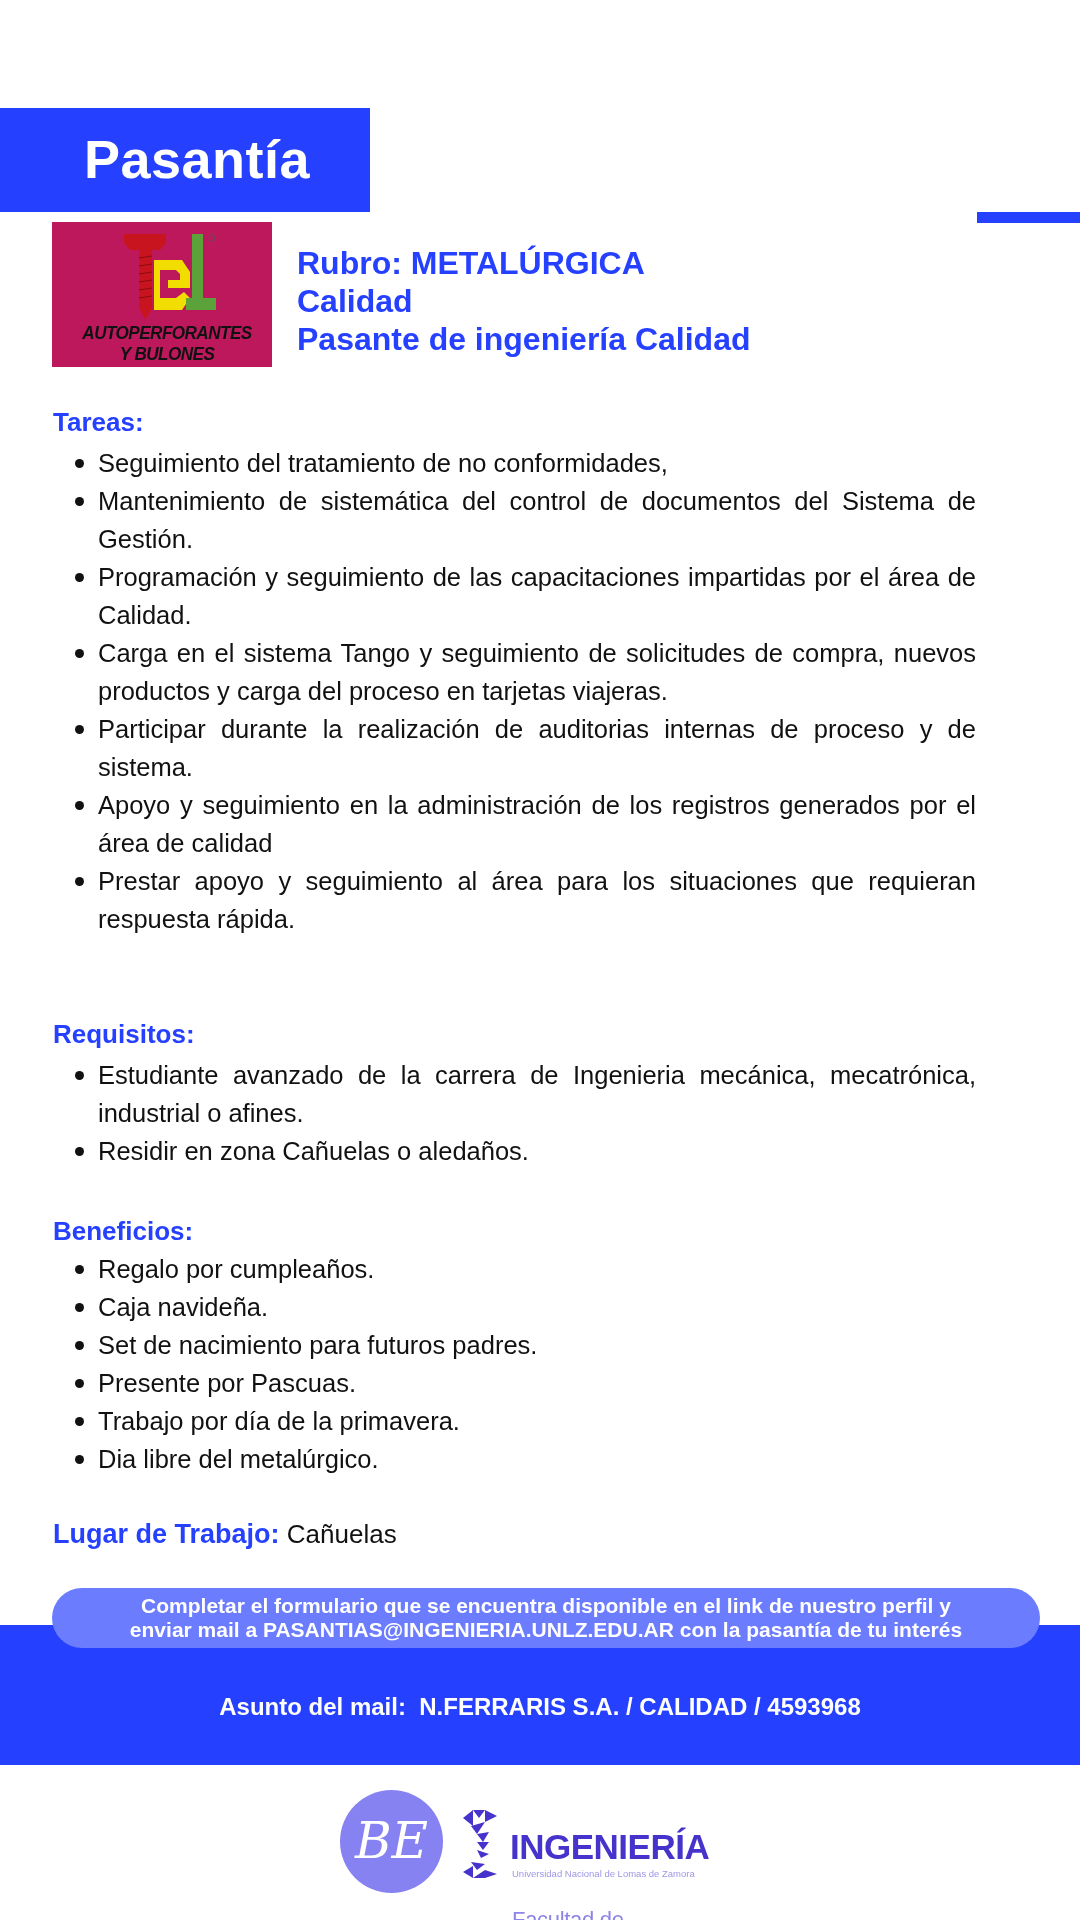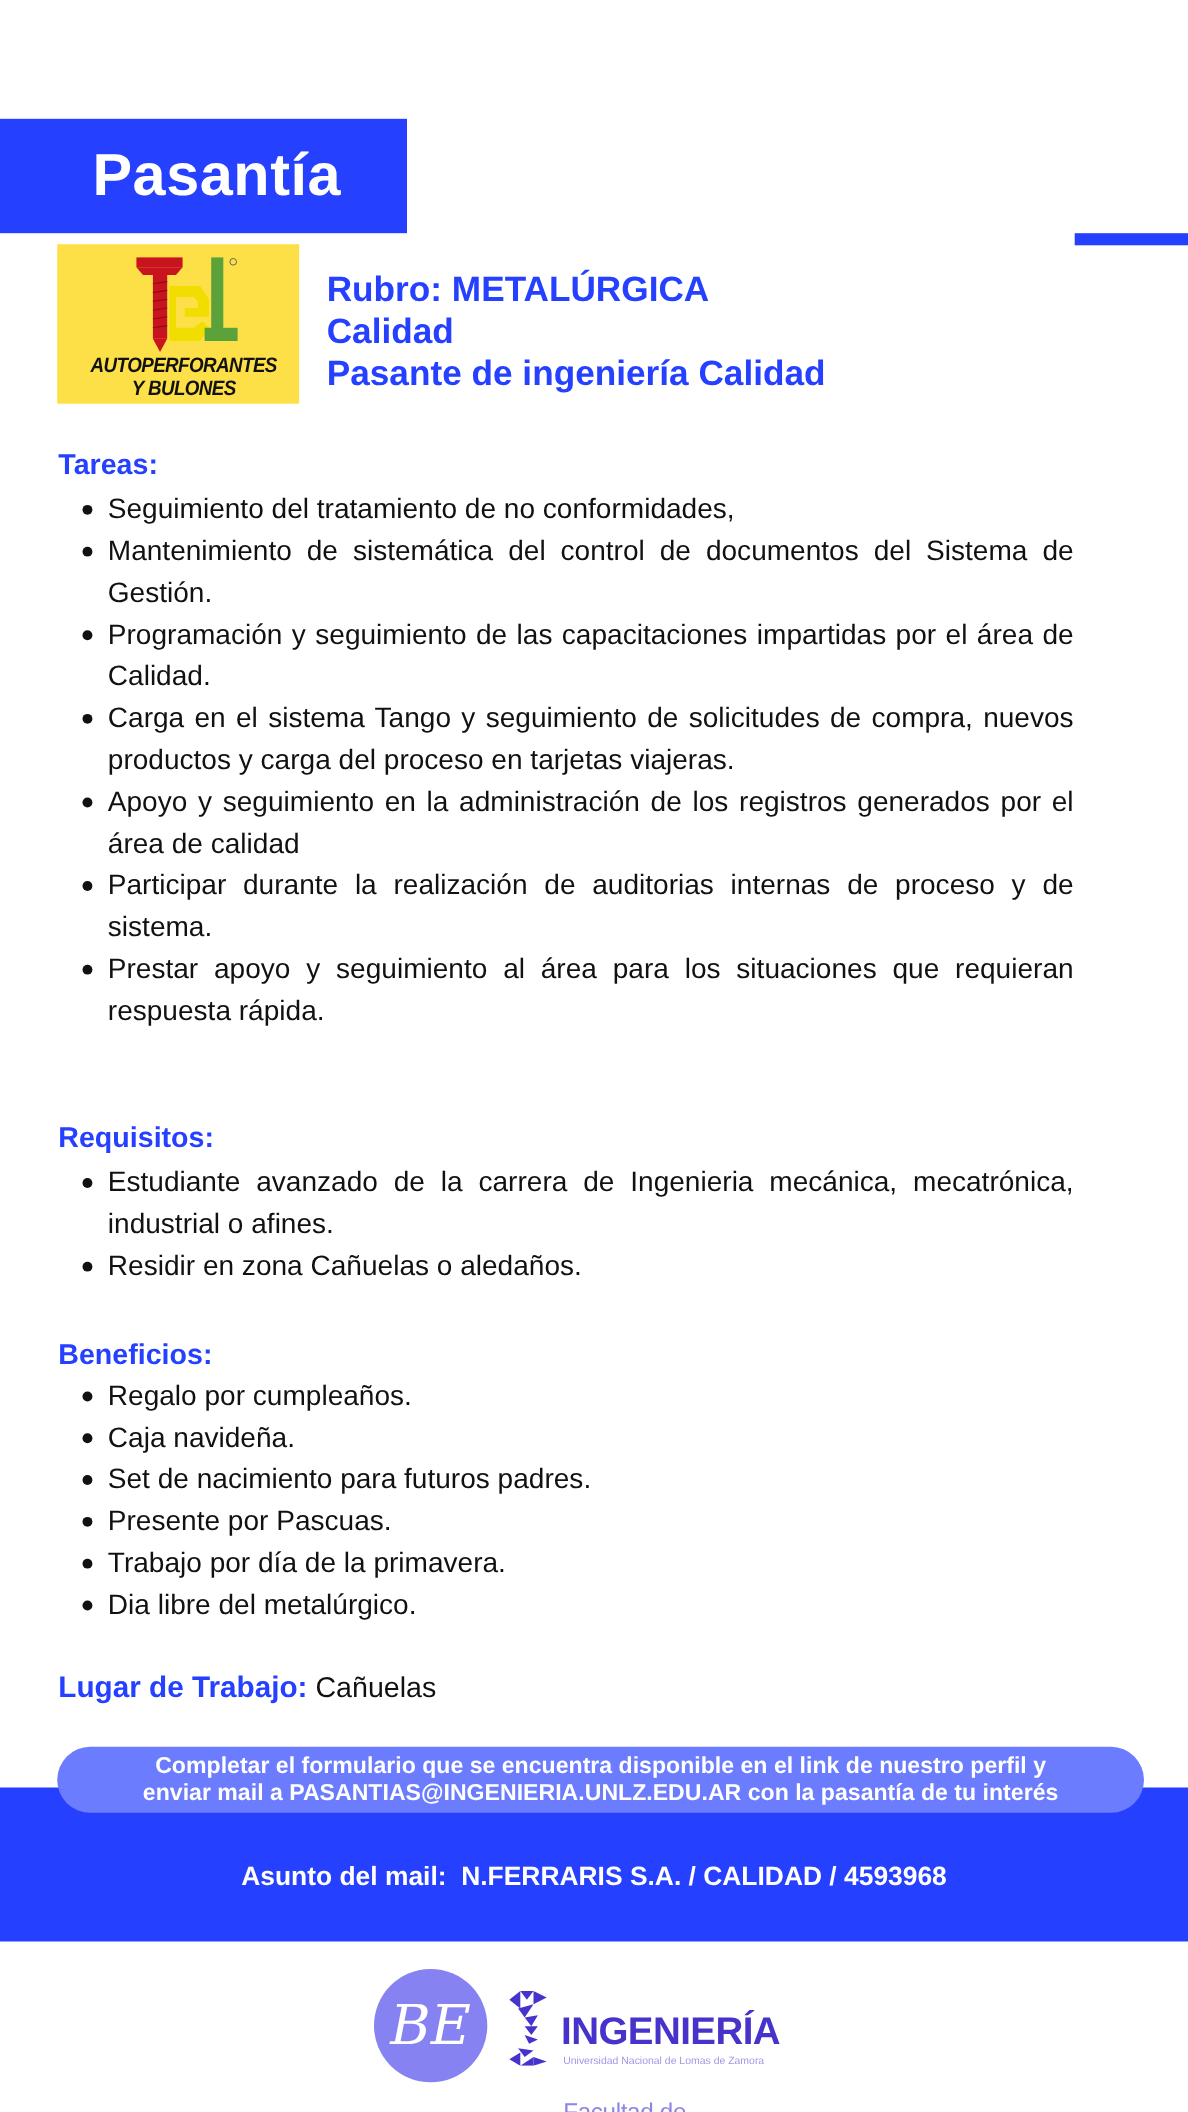--- a/index.html
+++ b/index.html
@@ -13,21 +13,21 @@
 
   
   .hdr-box { left: 0; top: 108px; width: 370px; height: 104px; background: #2540FF; }
   .hdr-title {
     left: 84px; top: 124px; font-size: 54px; font-weight: 700; color: #ffffff;
     letter-spacing: 0.5px; line-height: 70px; white-space: nowrap;
   }
   .accent-bar { left: 977px; top: 212px; width: 103px; height: 11px; background: #2540FF; }
 
   
-  .logo { left: 52px; top: 222px; width: 220px; height: 145px; background: #fde047; }
+  .logo { left: 52px; top: 222px; width: 220px; height: 145px; background: #be185d; }
   .logo svg { position: absolute; left: 68px; top: 10px; }
   .logo-text {
     position: absolute; left: 0; width: 230px; text-align: center;
     font-style: italic; font-weight: 700; font-size: 19px; color: #111;
     letter-spacing: -0.6px; line-height: 21px; white-space: nowrap;
     transform: scaleX(0.9); transform-origin: center;
   }
   .logo-t1 { top: 100px; }
   .logo-t2 { top: 121px; }
 
@@ -130,22 +130,22 @@
 <div class="abs title-line tl1">Rubro: METALÚRGICA</div>
 <div class="abs title-line tl2">Calidad</div>
 <div class="abs title-line tl3">Pasante de ingeniería Calidad</div>
 
 <div class="abs sec-head" style="top:404px;">Tareas:</div>
 <ul class="abs list" style="top:444px;">
   <li><span class="bullet"></span><span>Seguimiento del tratamiento de no conformidades,</span></li>
   <li><span class="bullet"></span><span>Mantenimiento de sistemática del control de documentos del Sistema de Gestión.</span></li>
   <li><span class="bullet"></span><span>Programación y seguimiento de las capacitaciones impartidas por el área de Calidad.</span></li>
   <li><span class="bullet"></span><span>Carga en el sistema Tango y seguimiento de solicitudes de compra, nuevos productos y carga del proceso en tarjetas viajeras.</span></li>
+  <li><span class="bullet"></span><span>Participar durante la realización de auditorias internas de proceso y de sistema.</span></li>
   <li><span class="bullet"></span><span>Apoyo y seguimiento en la administración de los registros generados por el área de calidad</span></li>
-  <li><span class="bullet"></span><span>Participar durante la realización de auditorias internas de proceso y de sistema.</span></li>
   <li><span class="bullet"></span><span>Prestar apoyo y seguimiento al área para los situaciones que requieran respuesta rápida.</span></li>
 </ul>
 
 <div class="abs sec-head" style="top:1016px;">Requisitos:</div>
 <ul class="abs list" style="top:1056px;">
   <li><span class="bullet"></span><span>Estudiante avanzado de la carrera de Ingenieria mecánica, mecatrónica, industrial o afines.</span></li>
   <li><span class="bullet"></span><span>Residir en zona Cañuelas o aledaños.</span></li>
 </ul>
 
 <div class="abs sec-head" style="top:1213px;">Beneficios:</div>

